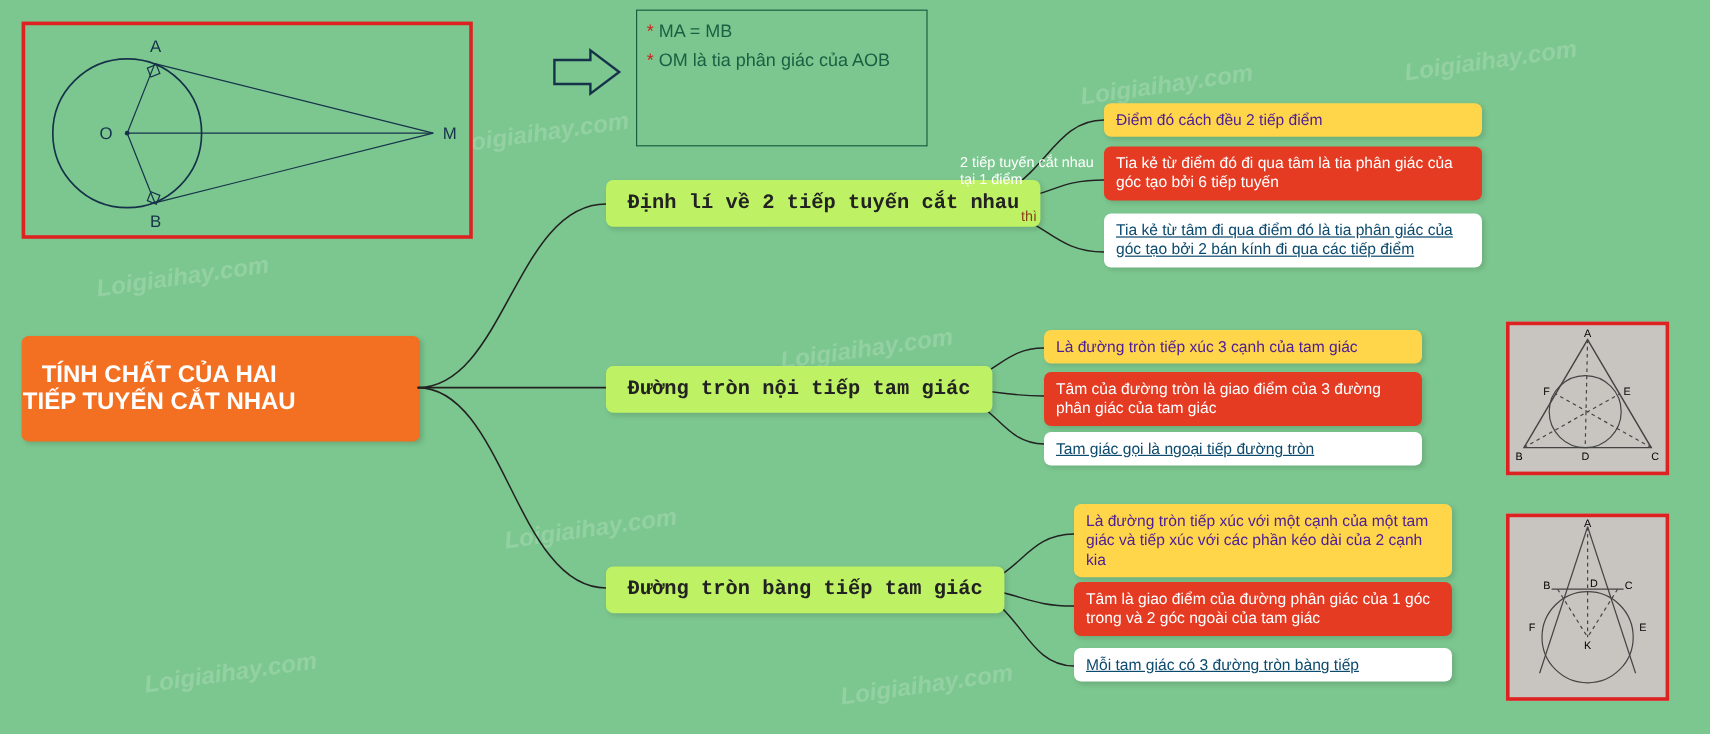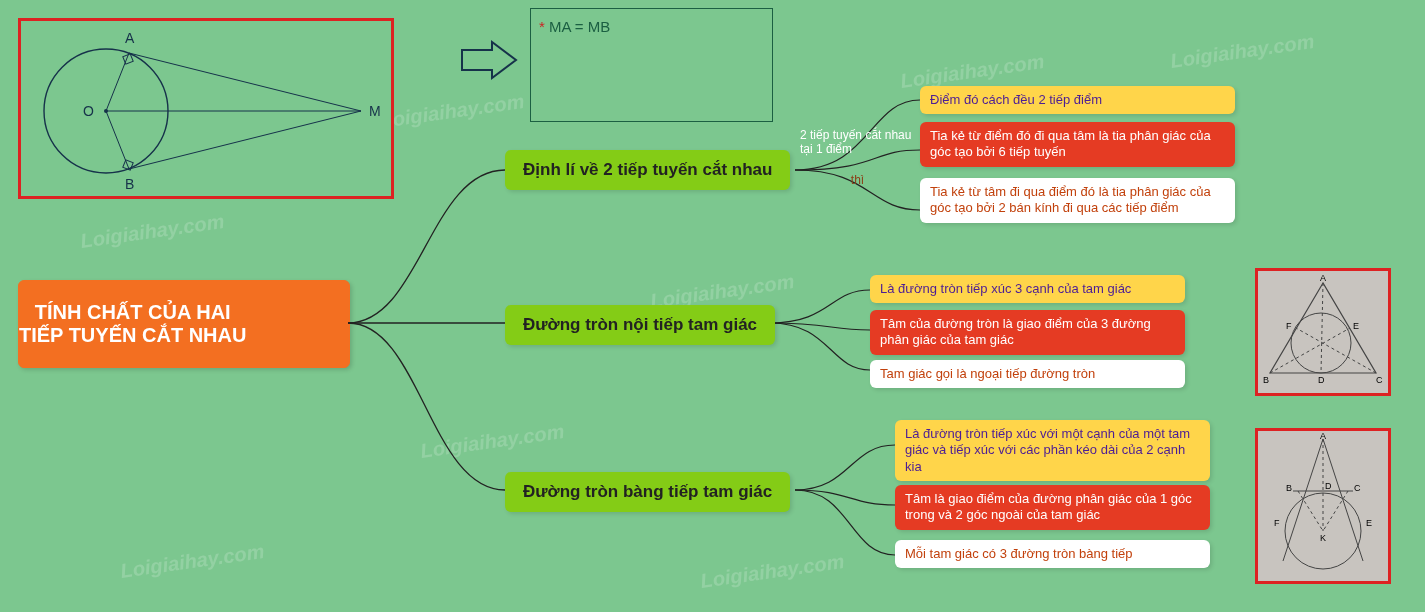--- a/index.html
+++ b/index.html
@@ -42,41 +42,42 @@
     color: #fff;
     font-weight: bold;
     font-size: 20px;
     text-align: center;
     display: flex;
     align-items: center;
     box-shadow: 2px 2px 4px rgba(0,0,0,.15);
   }
   .node {
     position: absolute;
-    background: #84cc16;
+    background: #bef264;
     border-radius: 6px;
     padding: 10px 18px;
     font-size: 17px;
     font-weight: bold;
     color: #222;
     box-shadow: 2px 2px 4px rgba(0,0,0,.12);
     white-space: nowrap;
+    font-family: Liberation Mono, monospace;
   }
   .leaf {
     position: absolute;
     border-radius: 6px;
     padding: 6px 10px;
     font-size: 13px;
     box-shadow: 2px 2px 4px rgba(0,0,0,.12);
     width: 295px;
     line-height: 1.25;
   }
   .leaf.y { background: #ffd54a; color: #4c1d95; }
   .leaf.r { background: #e53b23; color: #fff; }
-  .leaf.w { background: #fff; color: #c2410c; }
+  .leaf.w { background: #fff; color: #0c4a6e; text-decoration: underline; }
   .linklabel {
     position: absolute;
     color: #fff;
     font-size: 12px;
   }
   .linklabel .thi { color: #8b4018; display:block; text-align:center; margin-top:17px;}
   .theorem-box {
     position: absolute;
     left: 530px;
     top: 8px;
@@ -136,20 +137,21 @@
     <text x="348" y="95" font-size="14" fill="#16324a">M</text>
   </svg>
 </div>
 
 <svg class="arrow" width="60" height="40">
   <path d="M2 10 L32 10 L32 2 L56 20 L32 38 L32 30 L2 30 Z" fill="none" stroke="#16324a" stroke-width="2"></path>
 </svg>
 
 <div class="theorem-box">
   <div>MA = MB</div>
+  <div>OM là tia phân giác của AOB</div>
 </div>
 
 <div class="root">
   <span style="white-space:pre-line">TÍNH CHẤT CỦA HAI
 TIẾP TUYẾN CẮT NHAU</span>
 </div>
 
 <svg class="connector">
 
   <path d="M348 323 C 420 323, 430 170, 505 170" stroke="#222" fill="none" stroke-width="1.3"></path>

